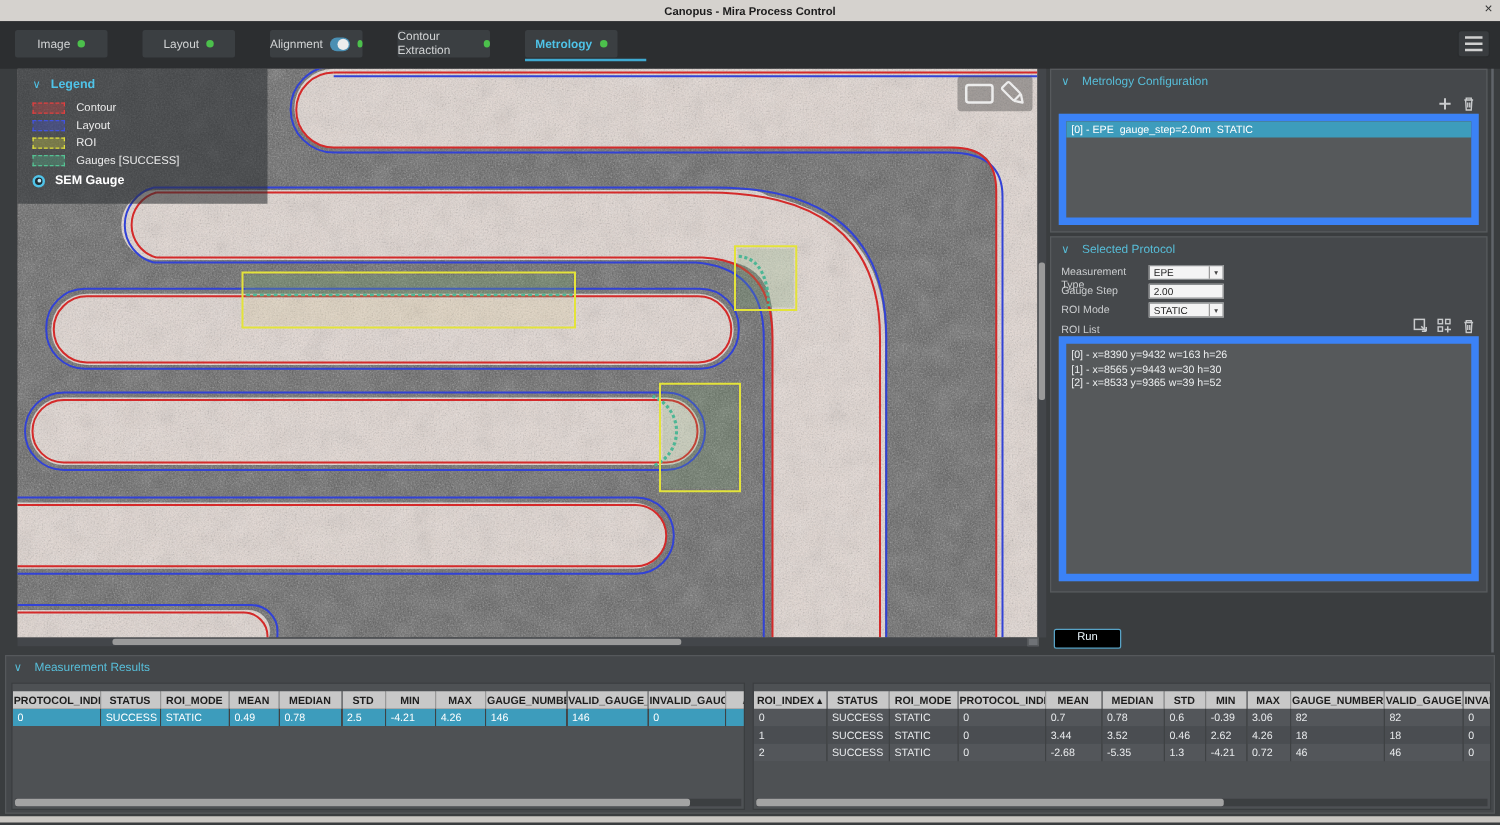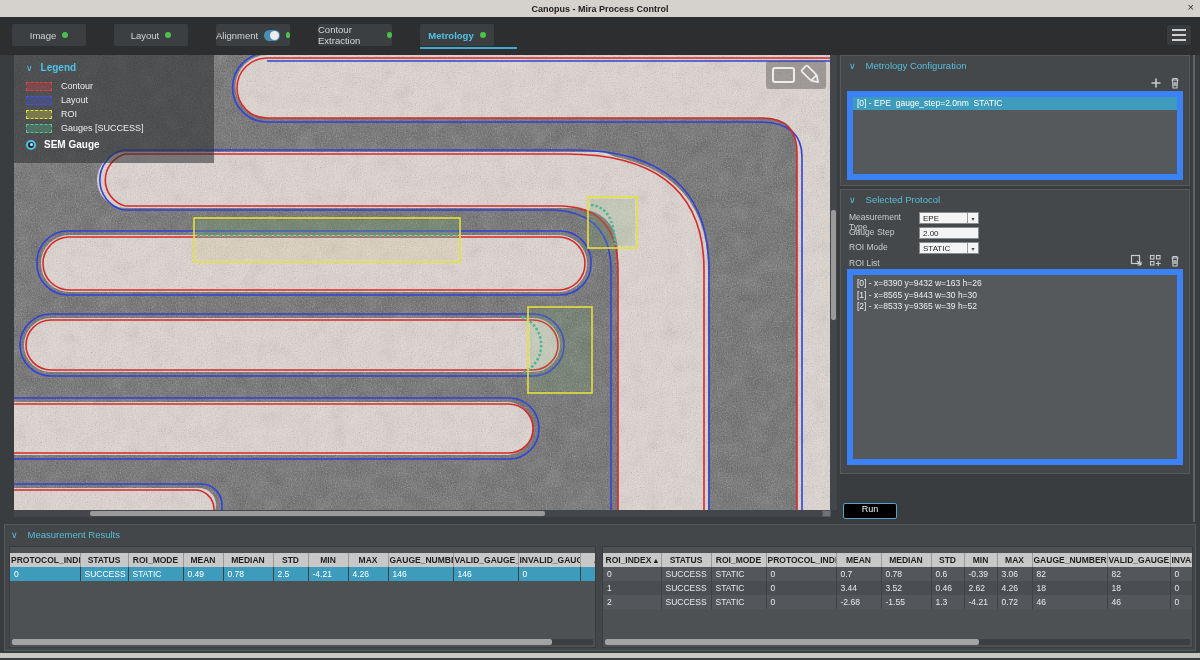--- a/index.html
+++ b/index.html
@@ -471,21 +471,21 @@
               <td>18</td>
             <td>18</td>
               <td>0</td>
           </tr>
             <tr>
             <td>2</td>
               <td>SUCCESS</td>
             <td>STATIC</td>
               <td>0</td>
             <td>-2.68</td>
-              <td>-1.55</td>
+              <td>-5.35</td>
             <td>1.3</td>
               <td>-4.21</td>
             <td>0.72</td>
               <td>46</td>
             <td>46</td>
               <td>0</td>
           </tr>
           </tbody>
       </table>
       <div class="tbl-scroll">

